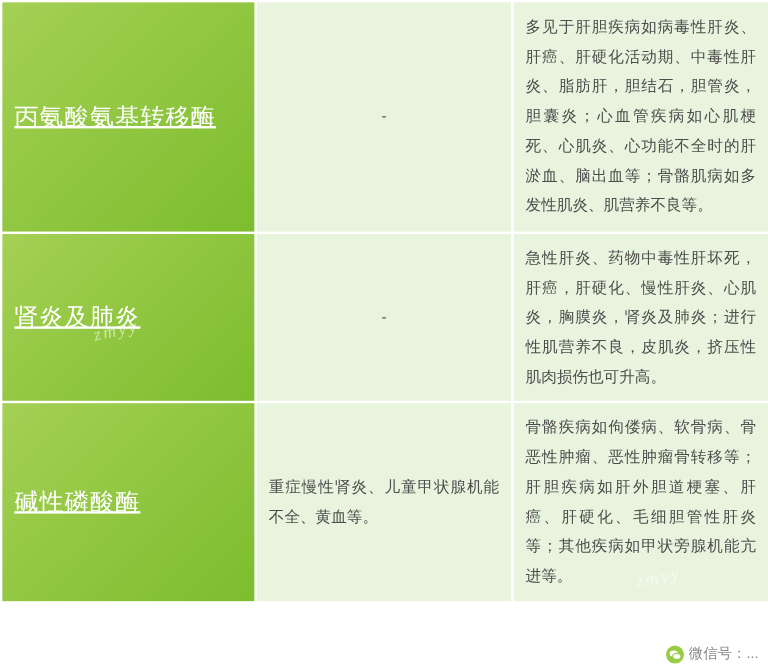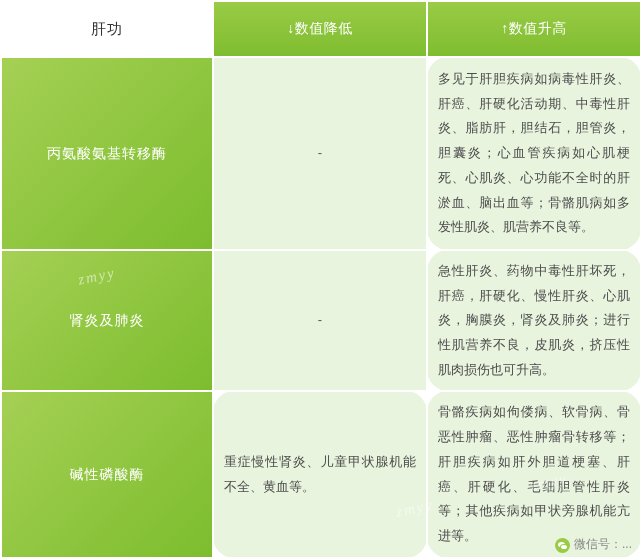--- a/index.html
+++ b/index.html
@@ -47,36 +47,35 @@
     text-align: center;
     font-size: 14px;
     height: 56px;
     letter-spacing: 0.5px;
   }
   
   .name-cell {
     background: #8cc63e;
     background: linear-gradient(135deg, #a5d054 0%, #7cbd2e 100%);
     color: #ffffff;
-    text-align: center;
-    font-size: 14px;
+    font-size: 20px;
     letter-spacing: 1px;
+    text-decoration: underline;
   }
   
   .val-cell {
     background: #e8f4de;
     color: #4d4d4d;
     font-size: 13px;
     line-height: 1.9;
     text-align: center;
   }
   .val-cell.justified {
     text-align: justify;
     text-align-last: left;
-    border-radius: 21px;
   }
   .val-dash {
     text-align: center;
     color: #555555;
     font-size: 13px;
   }
   .col-1 { width: 212px; }
   .col-2 { width: 214px; }
   .col-3 { width: 214px; }
 
@@ -152,25 +151,20 @@
 
 <div class="sheet">
 
   <table class="info-table">
     <colgroup>
       <col class="col-1">
       <col class="col-2">
       <col class="col-3">
     </colgroup>
     <tbody>
-      <tr>
-        <td class="hdr-first">肝功</td>
-        <td class="hdr-green">↓数值降低</td>
-        <td class="hdr-green">↑数值升高</td>
-      </tr>
 
       <tr class="row-1">
         <td class="name-cell">丙氨酸氨基转移酶</td>
         <td class="val-cell val-dash">-</td>
         <td class="val-cell justified">多见于肝胆疾病如病毒性肝炎、肝癌、肝硬化活动期、中毒性肝炎、脂肪肝，胆结石，胆管炎，胆囊炎；心血管疾病如心肌梗死、心肌炎、心功能不全时的肝淤血、脑出血等；骨骼肌病如多发性肌炎、肌营养不良等。</td>
       </tr>
 
       <tr class="row-2">
         <td class="name-cell">肾炎及肺炎</td>
         <td class="val-cell val-dash">-</td>

